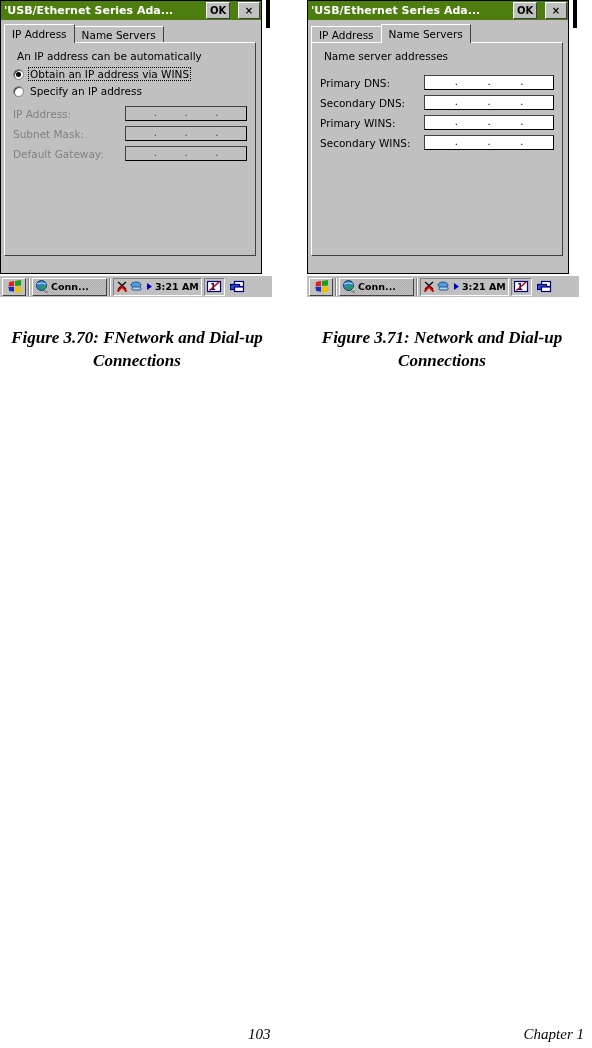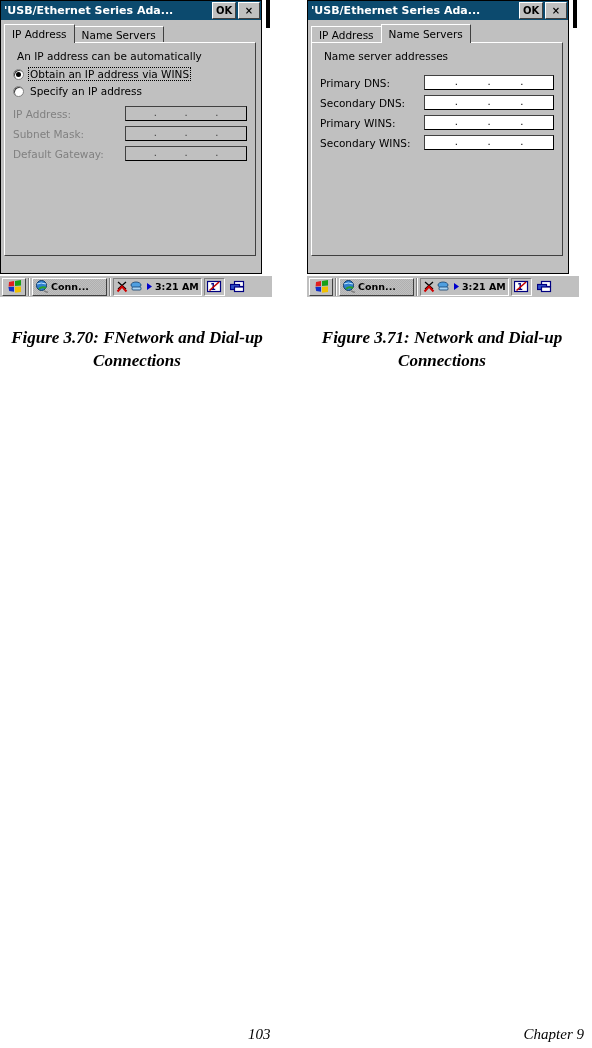--- a/index.html
+++ b/index.html
@@ -39,40 +39,40 @@
     top:0; left:265px;
     width:5px; height:28px;
     background:#000000;
     border-left:1px solid #ffffff;
     box-sizing:border-box;
   }
 
   
   .titlebar{
     height:19px;
-    background:#0c4a6e;
+    background:#4d7c0f;
     display:flex;
     align-items:center;
     padding:0 1px 0 3px;
     box-sizing:border-box;
   }
   .title-text{
     flex:1 1 auto;
     color:#ffffff;
     font-family:"DejaVu Sans", sans-serif;
     font-weight:bold;
     font-size:11px;
     letter-spacing:0px;
     white-space:nowrap;
     overflow:hidden;
     line-height:19px;
   }
   .tb-btn{
     width:22px; height:17px;
-    margin-left:2px;
+    margin-left:8px;
     background:#c0c0c0;
     border-top:1px solid #ffffff;
     border-left:1px solid #ffffff;
     border-right:1px solid #404040;
     border-bottom:1px solid #404040;
     font-family:"DejaVu Sans", sans-serif;
     font-weight:bold;
     font-size:10px;
     color:#000000;
     display:flex;
@@ -641,14 +641,14 @@
     </div>
   </div>
 
 </div>
 
 <div class="caption left">Figure 3.70: FNetwork and Dial-up Connections</div>
 <div class="caption right">Figure 3.71: Network and Dial-up Connections</div>
 
 <div class="footer">
   <div class="pageno">103</div>
-  <div class="chapter">Chapter 9</div>
+  <div class="chapter">Chapter 1</div>
 </div>
 
 </body></html>

